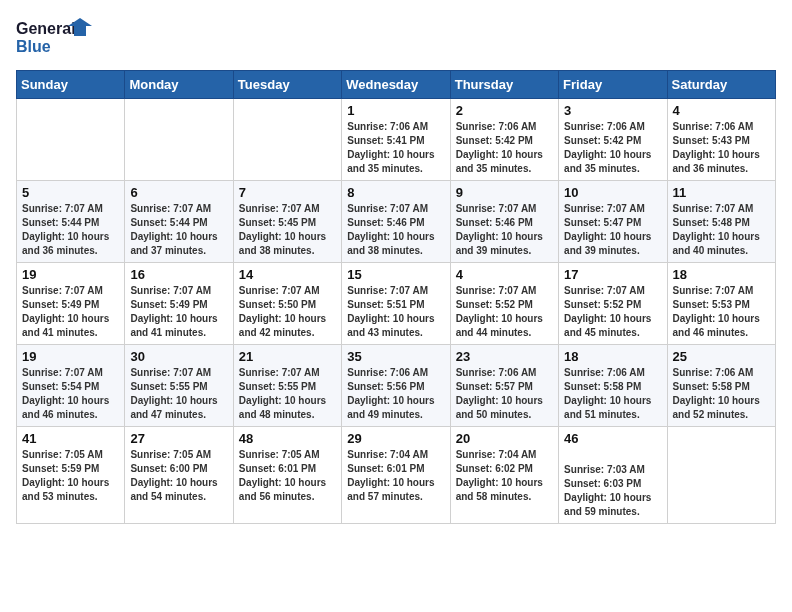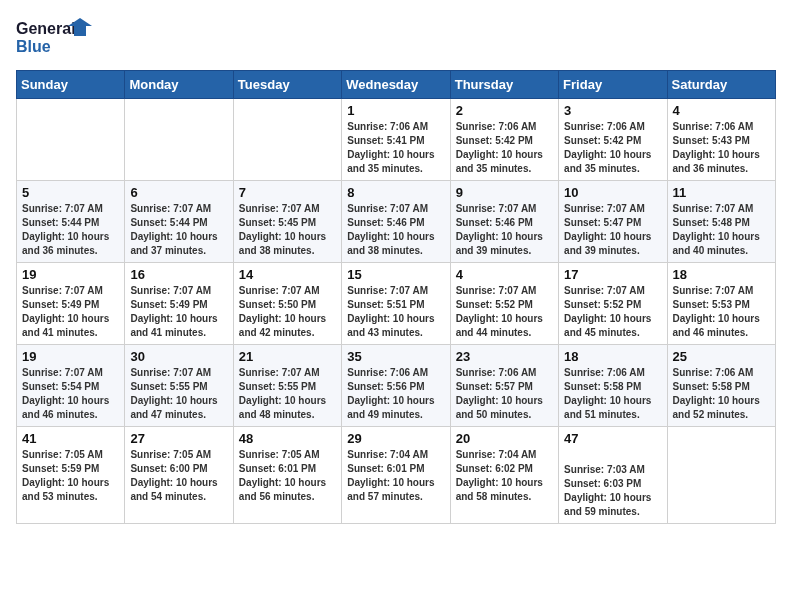--- a/index.html
+++ b/index.html
@@ -292,21 +292,21 @@
 Sunset: 6:01 PM
 Daylight: 10 hours and 57 minutes.</div>
         </td>
         <td>
           <div class="day-number">20</div>
           <div class="day-info" style="white-space: pre-line;">Sunrise: 7:04 AM
 Sunset: 6:02 PM
 Daylight: 10 hours and 58 minutes.</div>
         </td>
         <td>
-          <div class="day-number">47</div>
+          <div class="day-number">46</div>
           <div class="day-info" style="white-space: pre-line; margin-top: 17px;">Sunrise: 7:03 AM
 Sunset: 6:03 PM
 Daylight: 10 hours and 59 minutes.</div>
         </td>
         <td class="empty-cell"></td>
       </tr>
     </tbody>
 </table>
 
 </body></html>

